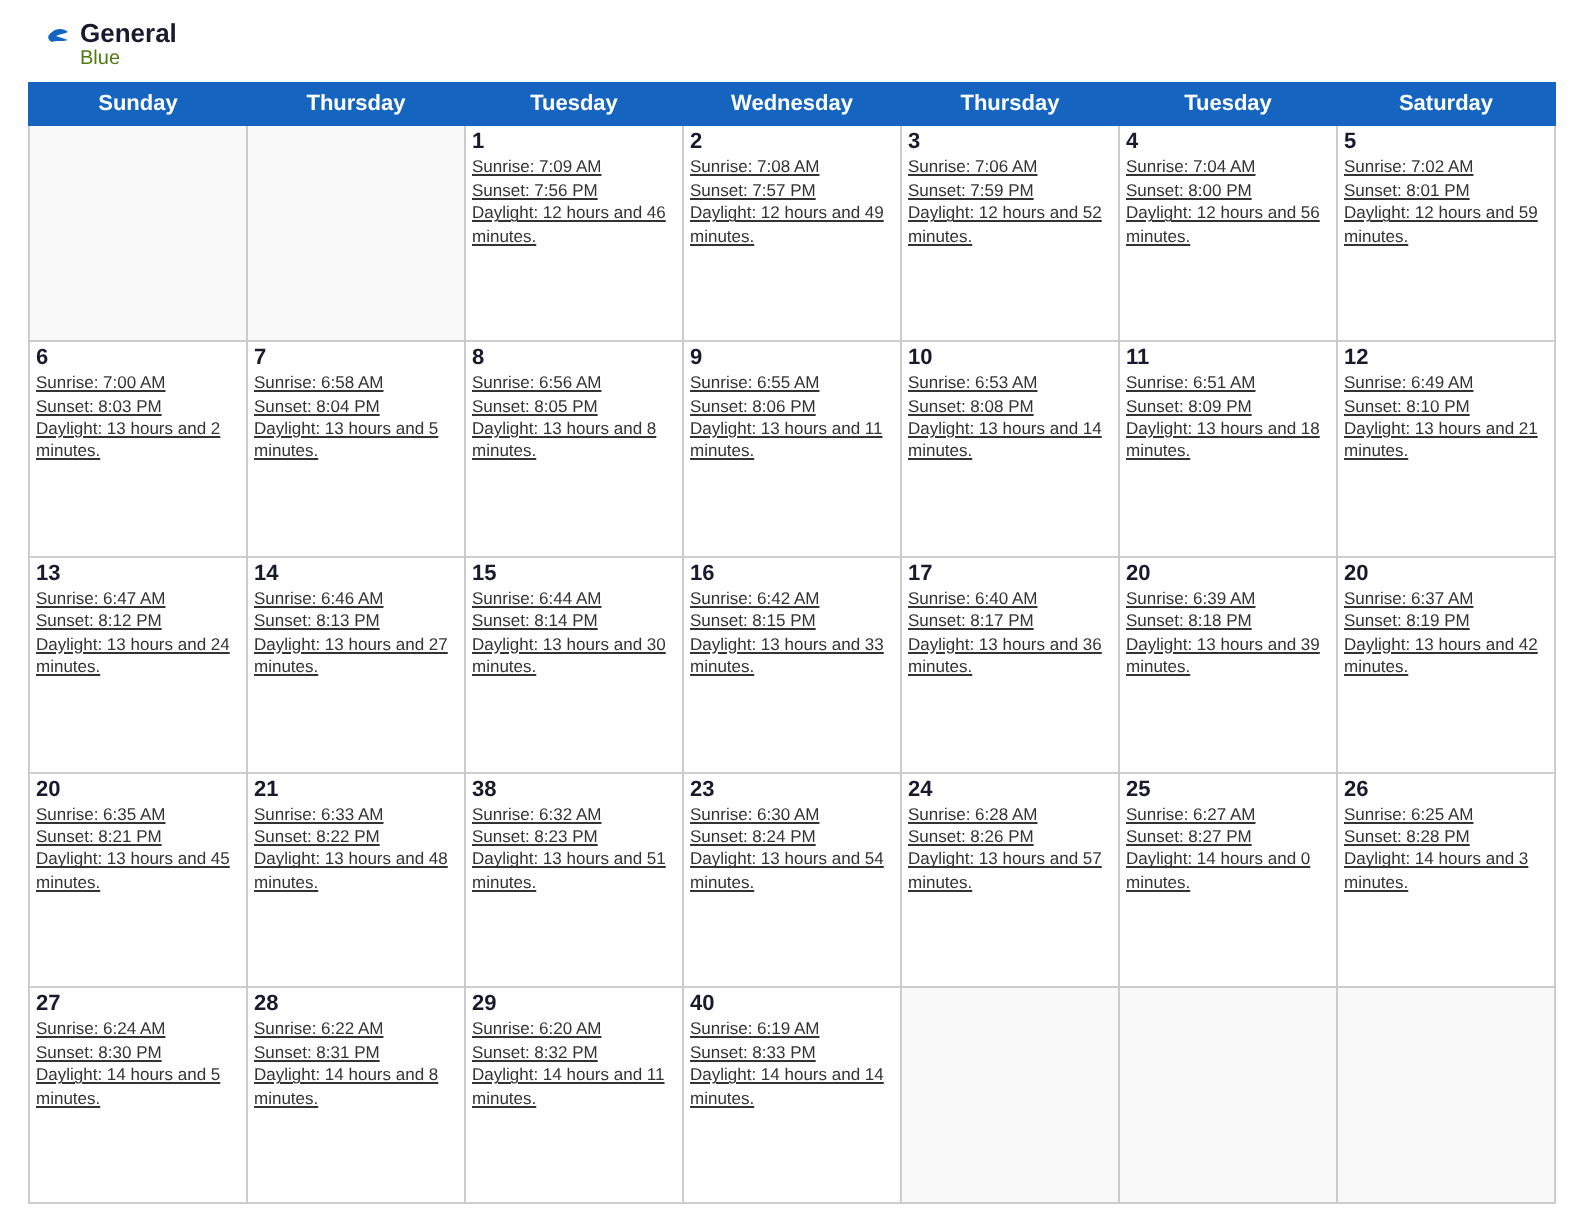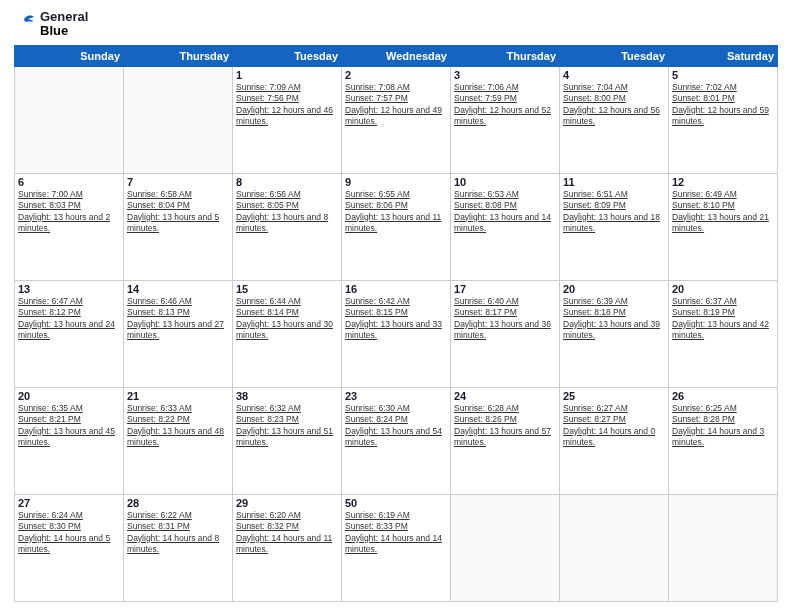--- a/index.html
+++ b/index.html
@@ -49,21 +49,21 @@
       width: 100%;
       table-layout: fixed;
     }
     .calendar th {
       background: #1565c0;
       color: white;
       font-size: 11px;
       font-weight: bold;
       padding: 4px 3px;
       border: 1px solid #1565c0;
-      text-align: right;
+      text-align: center;
     }
     .calendar td {
       border: 1px solid #ccc;
       vertical-align: top;
       padding: 2px 3px;
       font-size: 9px;
       color: #333;
       height: 88px;
     }
     .day-num {
@@ -87,21 +87,21 @@
 <body>
 
 <div class="page">
   <div class="header">
     <div class="logo">
   <svg width="22" height="22" viewBox="0 0 22 22">
     <path d="M12 4 C14 2, 18 2, 20 4 C18 5, 16 5, 14 6 L20 8 C17 9, 14 8, 12 9 C10 8, 9 6, 12 4Z" fill="#1565c0"></path>
   </svg>
   <div style="line-height:1.1;">
     <div style="font-size:13px;font-weight:bold;color:#1a1a2e;">General</div>
-    <div style="font-size:13px;font-weight:bold;color:#000000;">Blue</div>
+    <div style="font-size:10px;font-weight:normal;color:#4d7c0f;">Blue</div>
   </div>
 </div>
     <div class="title-area">
       <div class="main-title"></div>
       <div class="subtitle"></div>
     </div>
   </div>
 
   <table class="calendar">
     <thead>
@@ -237,21 +237,21 @@
           </td>
           <td>
             <span class="day-num">28</span>
             <div class="day-info">Sunrise: 6:22 AM<br>Sunset: 8:31 PM<br>Daylight: 14 hours and 8 minutes.</div>
           </td>
           <td>
             <span class="day-num">29</span>
             <div class="day-info">Sunrise: 6:20 AM<br>Sunset: 8:32 PM<br>Daylight: 14 hours and 11 minutes.</div>
           </td>
           <td>
-            <span class="day-num">50</span>
+            <span class="day-num">40</span>
             <div class="day-info">Sunrise: 6:19 AM<br>Sunset: 8:33 PM<br>Daylight: 14 hours and 14 minutes.</div>
           </td>
           <td class="empty-cell"></td>
           <td class="empty-cell"></td>
           <td class="empty-cell"></td>
         </tr>
       </tbody>
   </table>
 </div>
 

